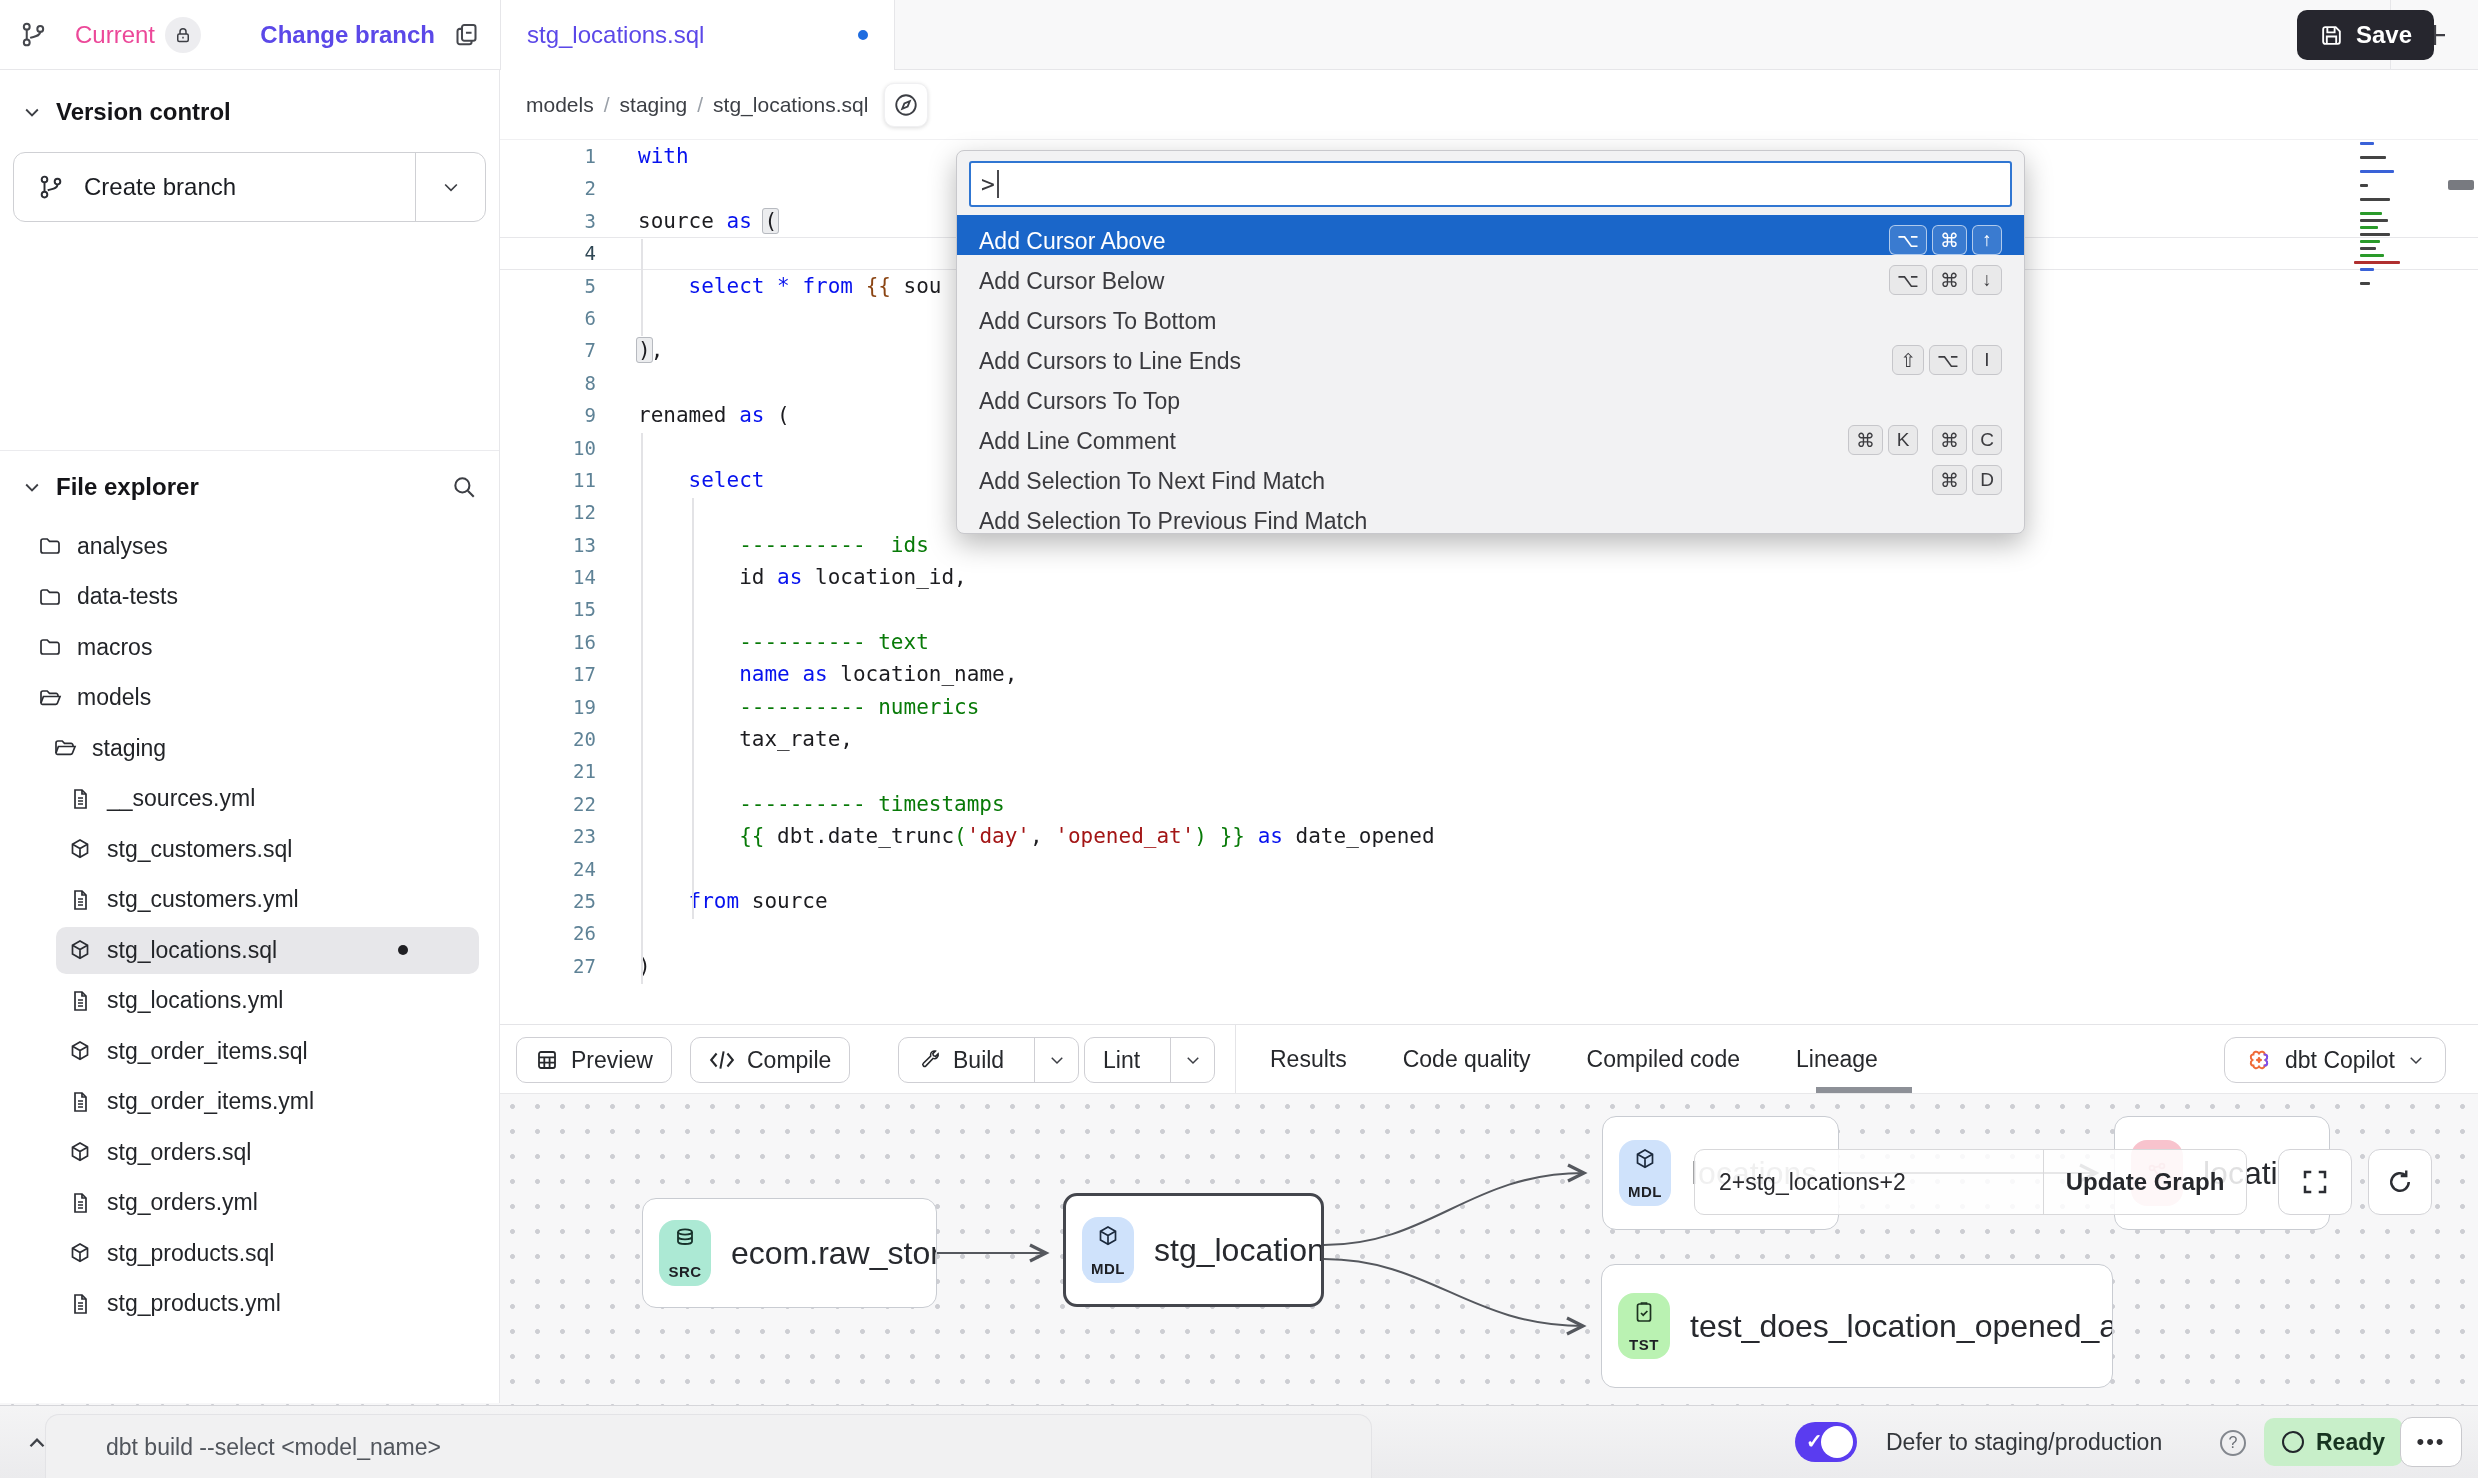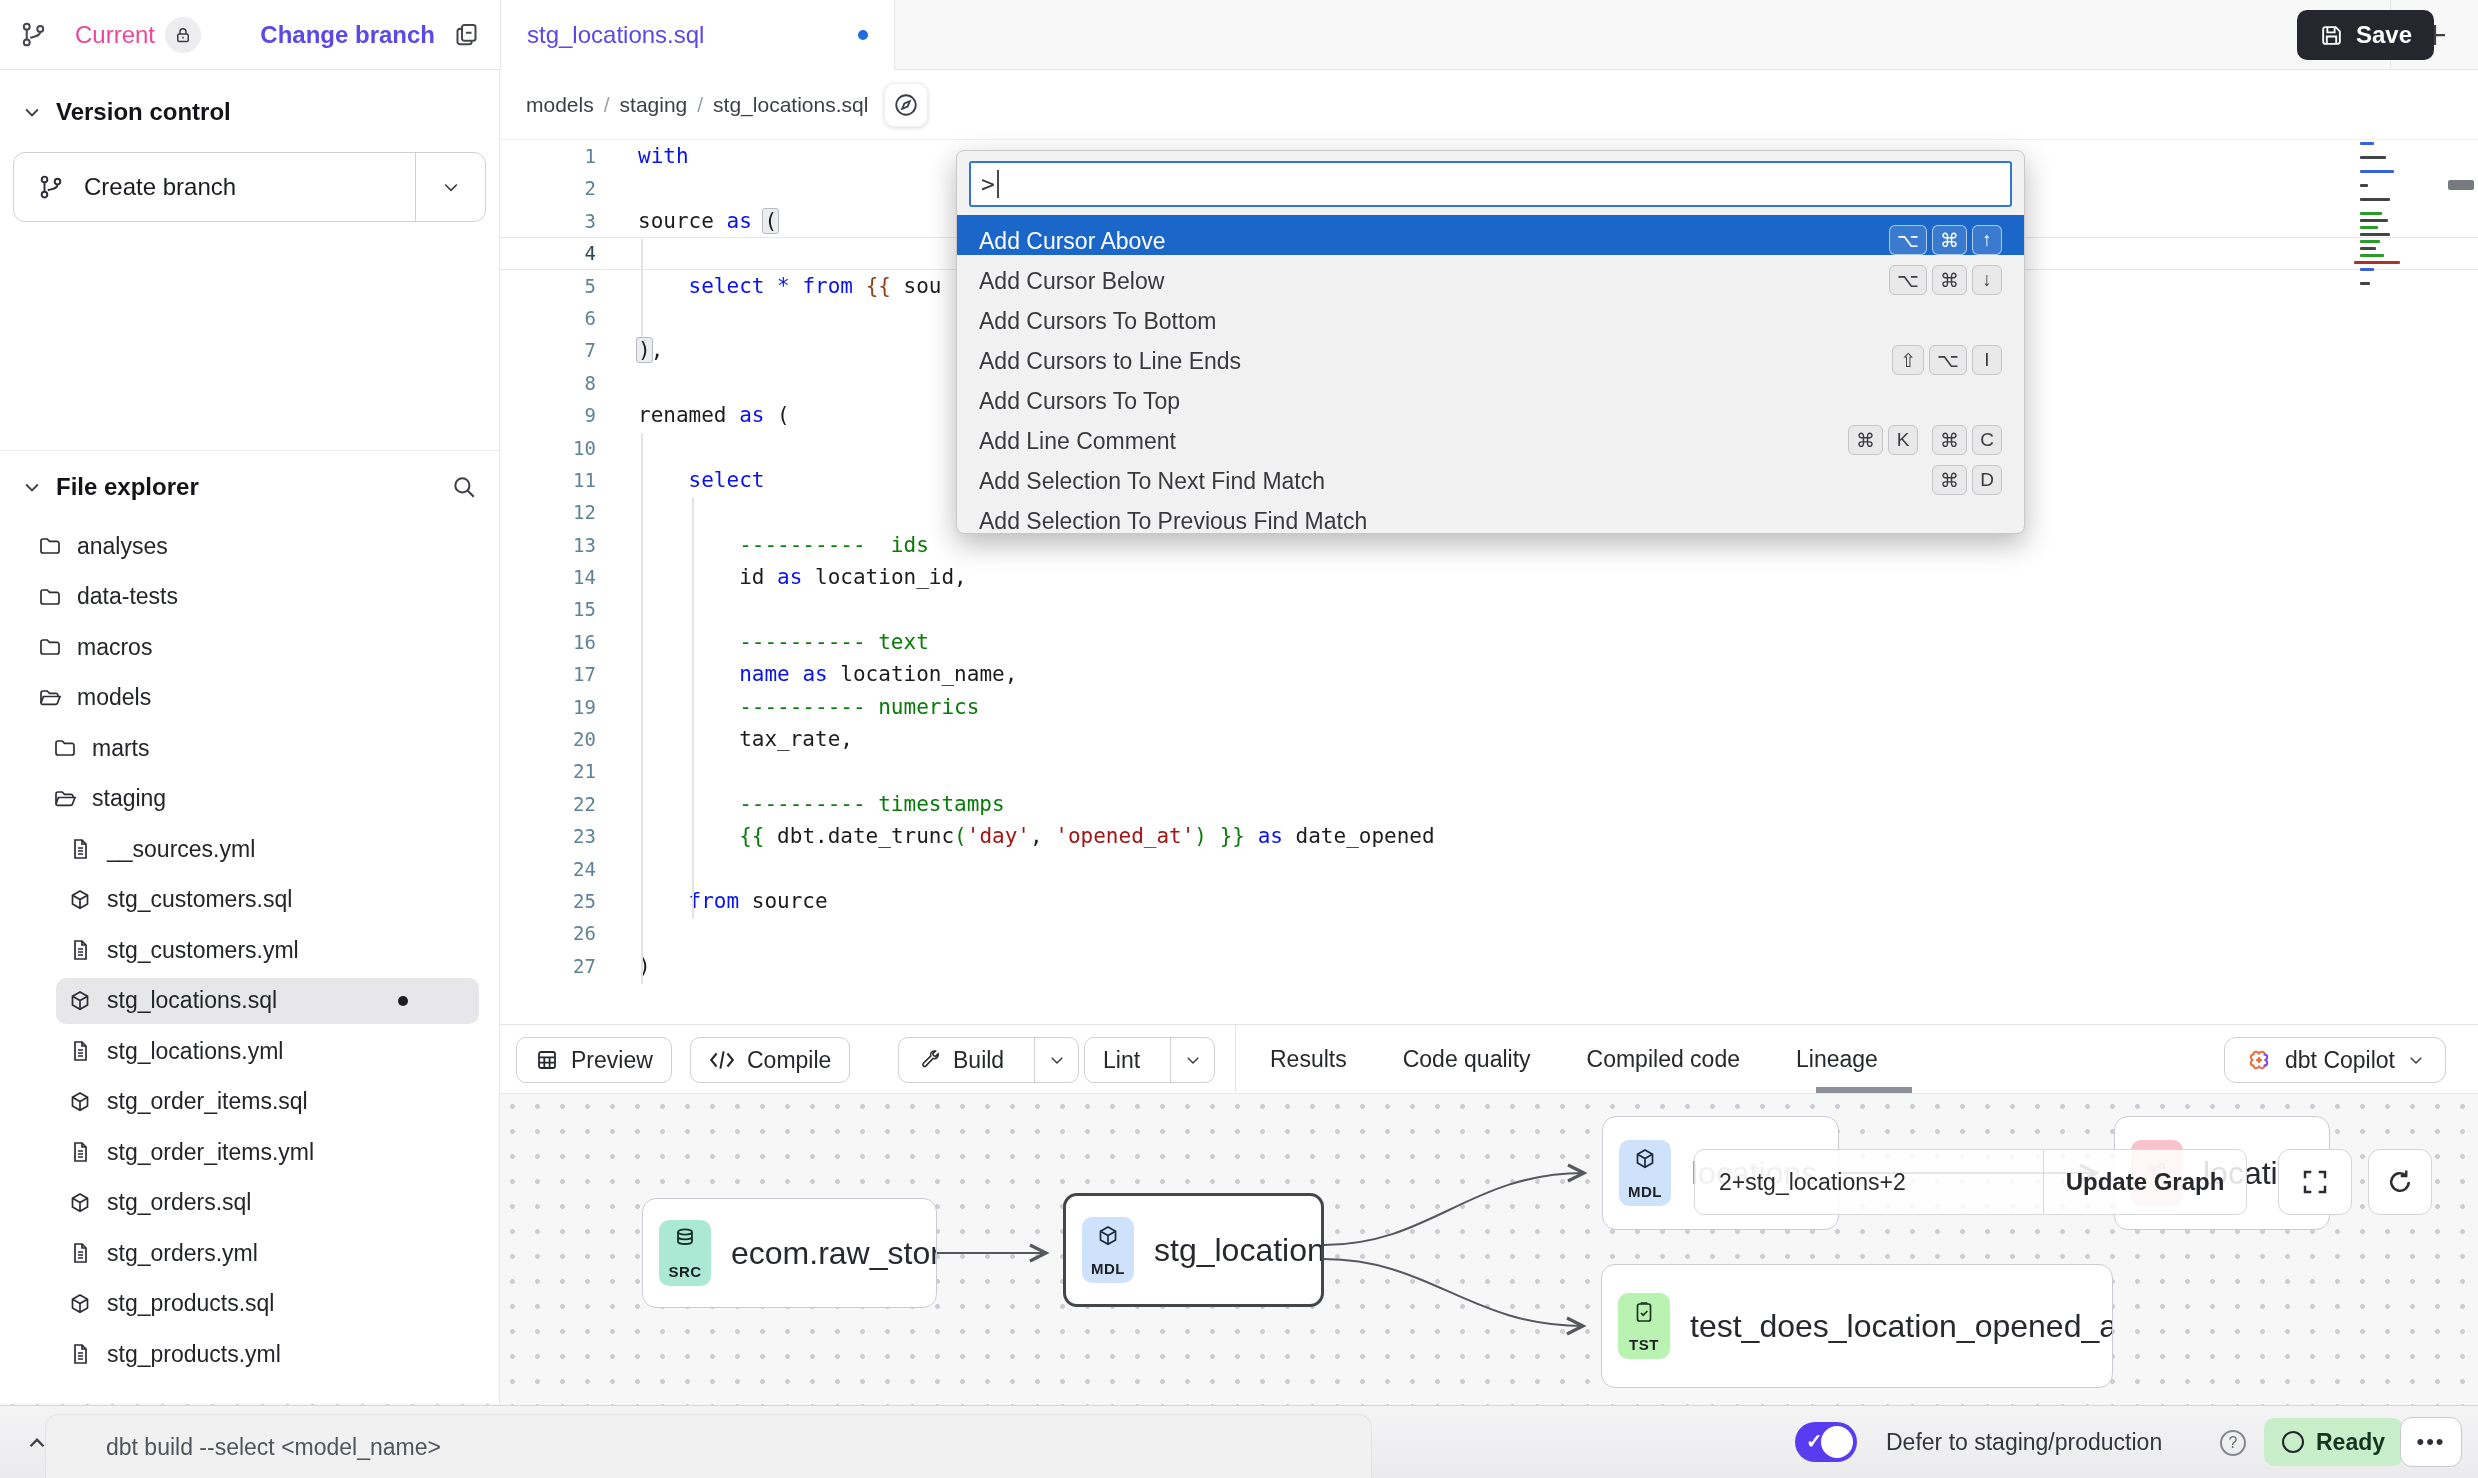--- a/index.html
+++ b/index.html
@@ -77,21 +77,21 @@
   .copilot{position:absolute;right:32px;top:12px;height:46px;padding:0 20px;border:1px solid #cfcfd4;border-radius:12px;background:#fff;
            display:flex;align-items:center;gap:12px;font-size:23px;color:#26282c;cursor:pointer}
 
   
   .graph{position:absolute;left:0;top:1094px;width:2478px;height:311px;background:#f7f7f8;
          background-image:radial-gradient(#cdced3 2.2px,transparent 2.4px);background-size:25px 25px;overflow:hidden}
   .arrows{position:absolute;left:0;top:0;z-index:1}
   .gnode{position:absolute;background:#fff;border:1.5px solid #c9ccd2;border-radius:14px;display:flex;align-items:center;
          padding-left:16px;gap:20px;z-index:2;overflow:hidden}
   .gnode.sel{border:3px solid #44464d}
-  .badge{width:52px;height:66px;border-radius:10px;flex:none;display:flex;flex-direction:column;align-items:center;justify-content:center;gap:12px}
+  .badge{width:52px;height:66px;border-radius:16px;flex:none;display:flex;flex-direction:column;align-items:center;justify-content:center;gap:12px}
   .badge .btxt{font-size:15px;font-weight:700;color:#1d1f24;letter-spacing:.5px}
   .nlabel{font-size:32px;color:#27292e;white-space:nowrap}
   .gsel-bar{position:absolute;left:1694px;top:55px;width:553px;height:66px;background:rgba(255,255,255,.86);
             border:1px solid #d8d8da;border-radius:10px;display:flex;z-index:5;backdrop-filter:none}
   .gsel-input{width:349px;display:flex;align-items:center;padding-left:24px;font-size:23px;color:#2a2a2e;border-right:1px solid #d8d8da}
   .gsel-btn{flex:1;display:flex;align-items:center;justify-content:center;font-size:24px;font-weight:700;color:#26282c;cursor:pointer}
   .gbtn{position:absolute;top:55px;height:66px;background:#fff;border:1px solid #d4d4d8;border-radius:12px;
         display:flex;align-items:center;justify-content:center;z-index:5;cursor:pointer}
 
   
@@ -674,28 +674,20 @@
             <svg width="24" height="24" viewBox="0 0 24 24" fill="none" stroke="#2b2d33" stroke-width="1.7">
               <path d="M3 17V7a2 2 0 0 1 2-2h4.2L11.5 7.4H18a2 2 0 0 1 2 2v1.1"></path>
               <path d="M3 17l2.4-6.5H22L19.5 17a2 2 0 0 1-1.9 1.3H4.4A1.4 1.4 0 0 1 3 17z"></path>
             </svg>
           </span>
           <span class="lbl">models</span>
         </div>
         <div class="fe-row">
           <span class="ic" style="margin-left: 53px;">
             <svg width="24" height="24" viewBox="0 0 24 24" fill="none" stroke="#2b2d33" stroke-width="1.7">
-              <path d="M3 7a2 2 0 0 1 2-2h4.2L11.5 7.4H19a2 2 0 0 1 2 2V17a2 2 0 0 1-2 2H5a2 2 0 0 1-2-2z"></path>
-            </svg>
-          </span>
-          <span class="lbl">marts</span>
-        </div>
-        <div class="fe-row">
-          <span class="ic" style="margin-left: 53px;">
-            <svg width="24" height="24" viewBox="0 0 24 24" fill="none" stroke="#2b2d33" stroke-width="1.7">
               <path d="M3 17V7a2 2 0 0 1 2-2h4.2L11.5 7.4H18a2 2 0 0 1 2 2v1.1"></path>
               <path d="M3 17l2.4-6.5H22L19.5 17a2 2 0 0 1-1.9 1.3H4.4A1.4 1.4 0 0 1 3 17z"></path>
             </svg>
           </span>
           <span class="lbl">staging</span>
         </div>
         <div class="fe-row">
           <span class="ic" style="margin-left: 68px;">
             <svg width="24" height="24" viewBox="0 0 24 24" fill="none" stroke="#2b2d33" stroke-width="1.7">
               <path d="M7 3h7l4 4v14H7z"></path>

